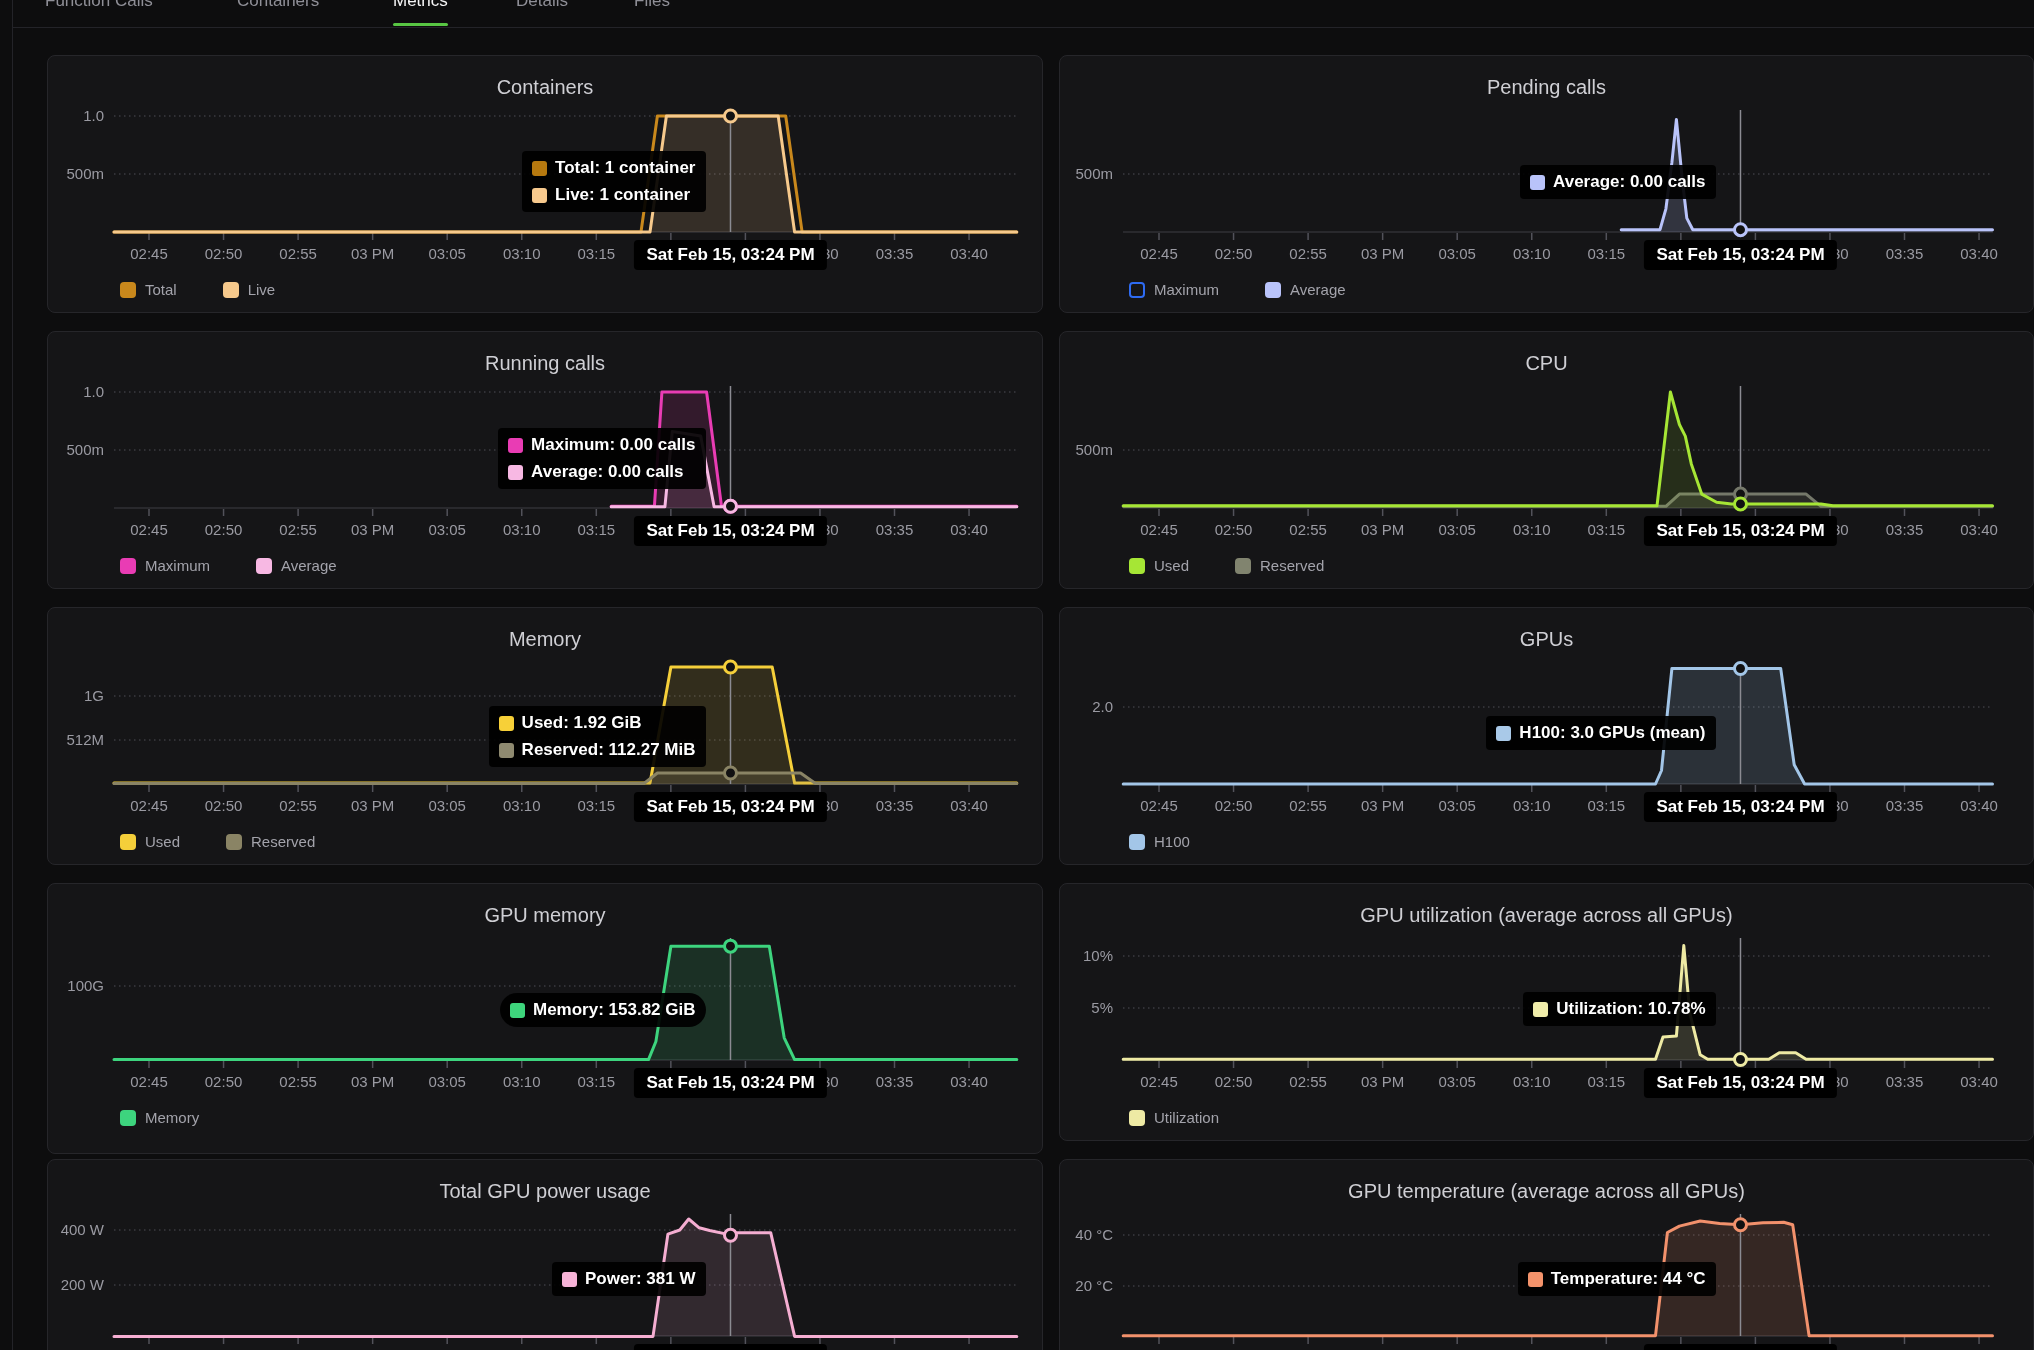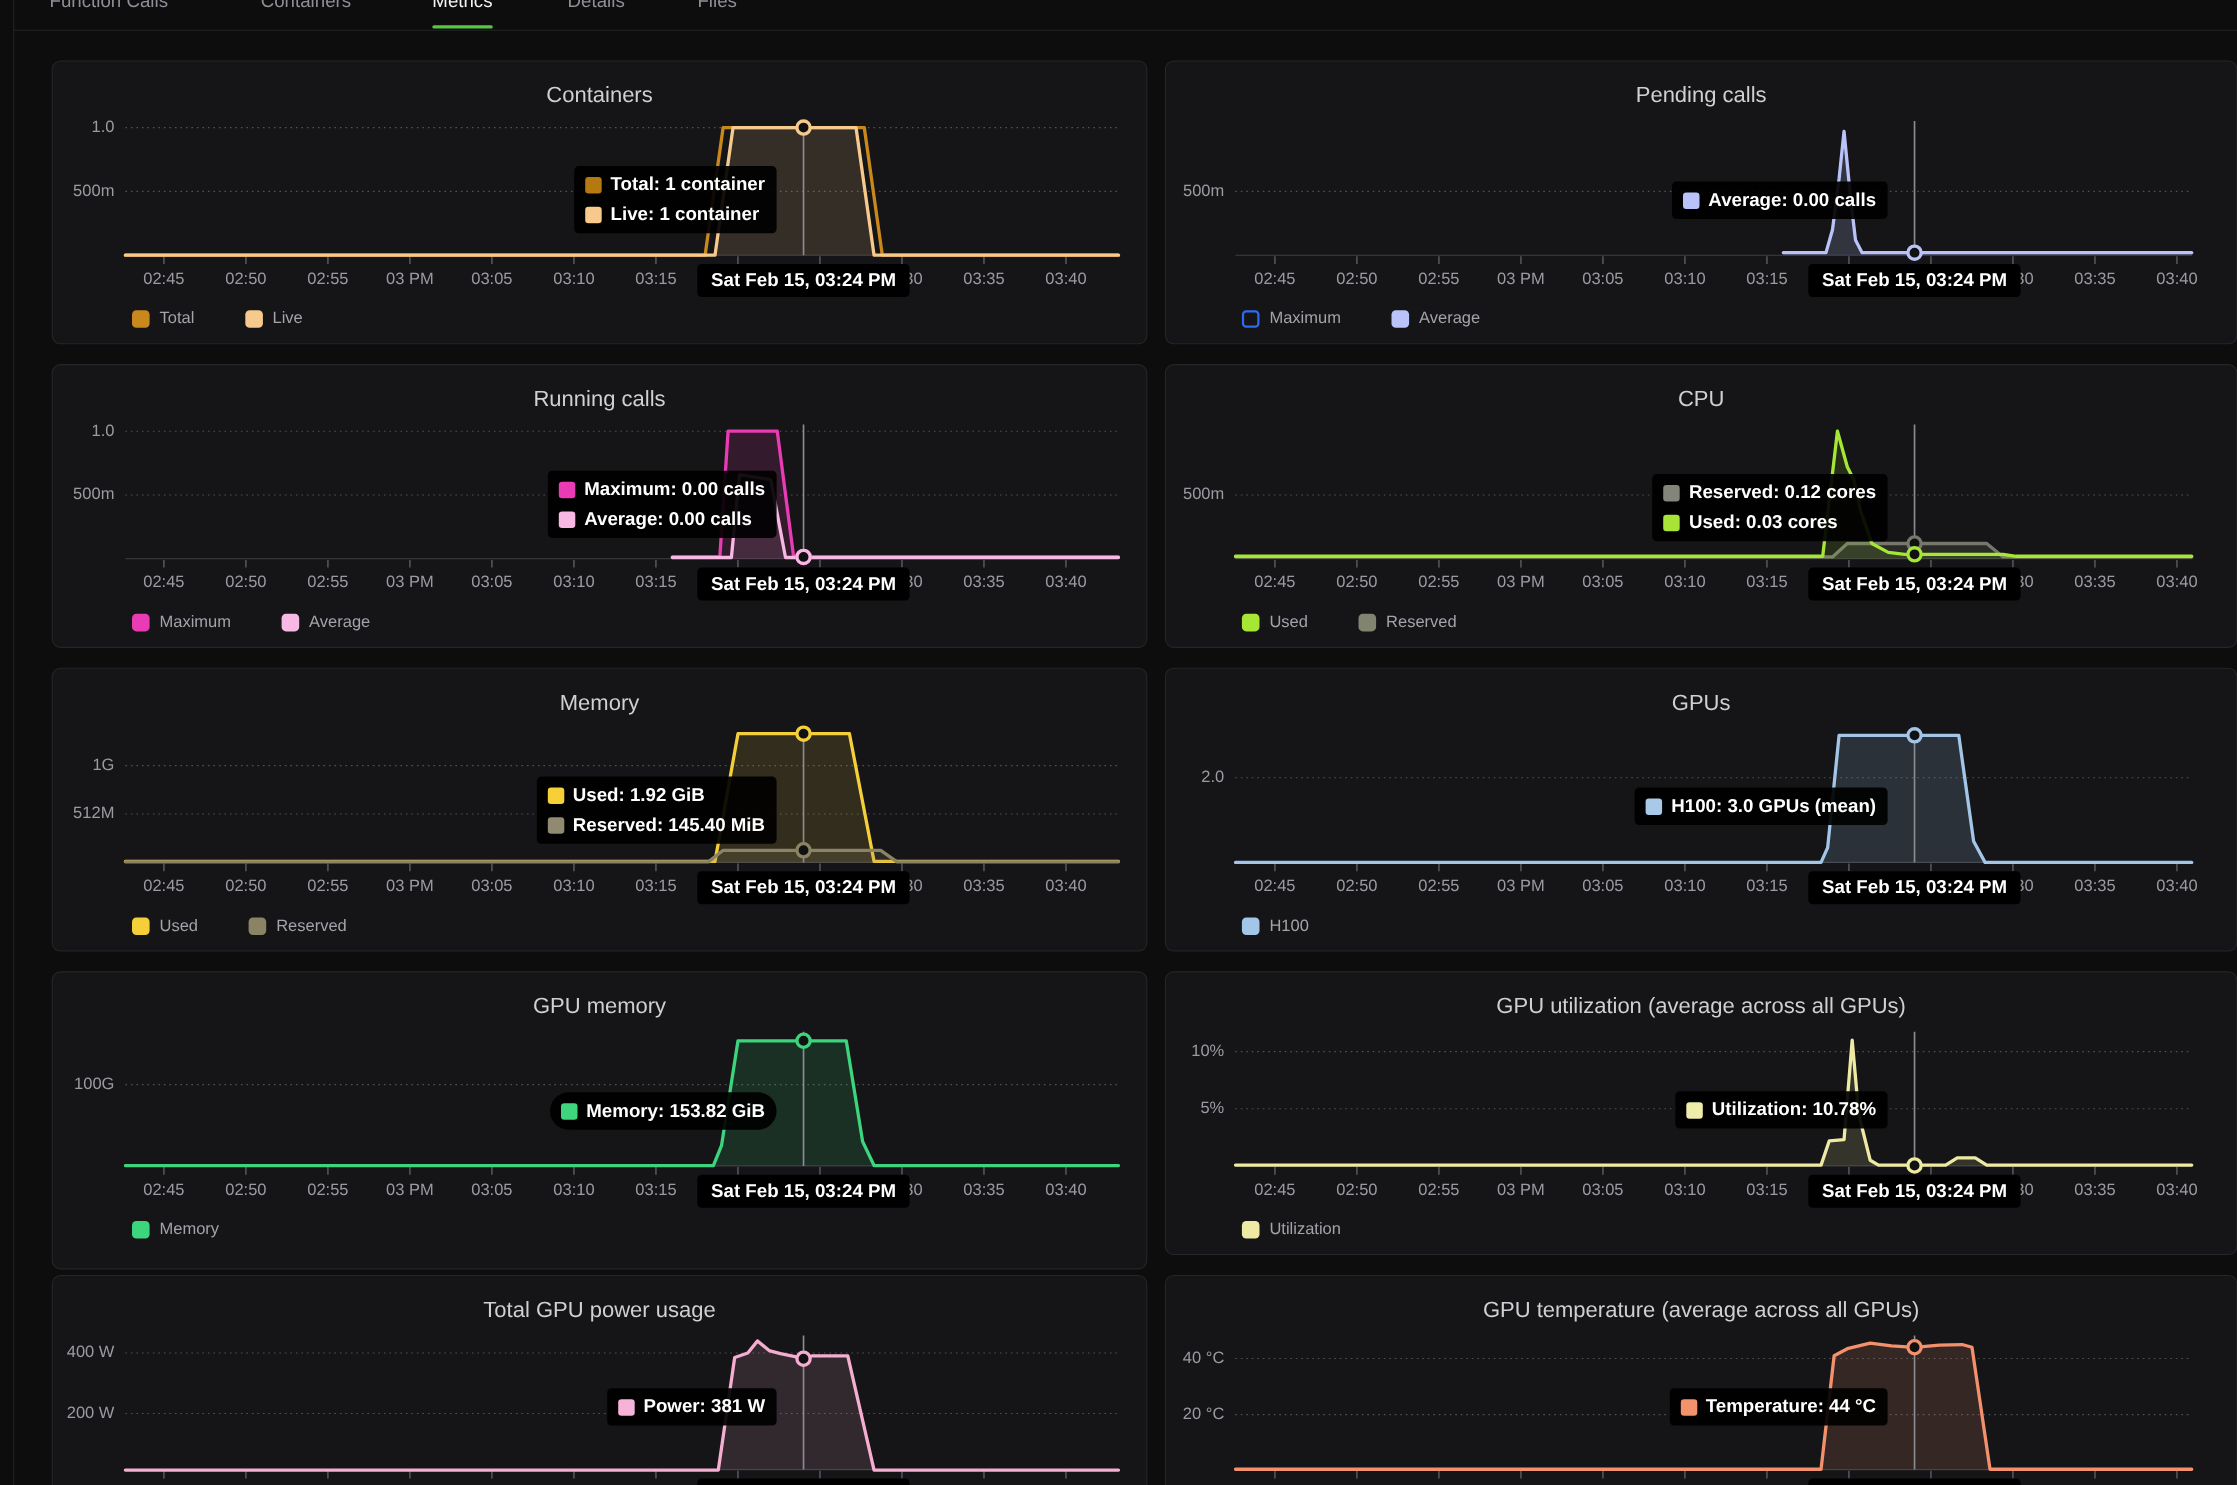--- a/index.html
+++ b/index.html
@@ -248,30 +248,20 @@
         <line x1="844.5" x2="844.5" y1="177" y2="184" stroke="#52525a" stroke-width="1.5"></line>
         <line x1="919.05" x2="919.05" y1="177" y2="184" stroke="#52525a" stroke-width="1.5"></line>
         <path d="M63.2,174.3L605.9,174.3L619.4,162.1L746.1,162.1L761.0,174.3L932.5,174.3L932.5,176L63.2,176Z" fill="#75786a" fill-opacity="0.22" stroke="none"></path>
         <polyline points="63.2,174.3 605.9,174.3 619.4,162.1 746.1,162.1 761.0,174.3 932.5,174.3" fill="none" stroke="#75786a" stroke-width="3" stroke-linejoin="round" stroke-linecap="round"></polyline>
         <path d="M63.2,173.7L597.0,173.7L610.4,60.0L619.4,92.5L625.3,104.1L631.3,131.9L641.7,162.1L656.6,170.2L671.5,171.9L761.0,171.9L772.9,173.7L932.5,173.7L932.5,176L63.2,176Z" fill="#a6e635" fill-opacity="0.12" stroke="none"></path>
         <polyline points="63.2,173.7 597.0,173.7 610.4,60.0 619.4,92.5 625.3,104.1 631.3,131.9 641.7,162.1 656.6,170.2 671.5,171.9 761.0,171.9 772.9,173.7 932.5,173.7" fill="none" stroke="#a6e635" stroke-width="3" stroke-linejoin="round" stroke-linecap="round"></polyline>
         <line x1="680.49" x2="680.49" y1="54" y2="176" stroke="#8b8b92" stroke-width="1.5"></line>
         <circle cx="680.49" cy="162.08" r="6" fill="#111112" stroke="#75786a" stroke-width="3"></circle>
         <circle cx="680.49" cy="171.94" r="6" fill="#111112" stroke="#a6e635" stroke-width="3"></circle>
       </svg>
-      <div class="vtip" style="right: 317.51px; top: 99px;">
-        <div class="vrow">
-          <span class="vswatch" style="background: rgb(131, 133, 122);"></span>
-          <span>Reserved: 0.12 cores</span>
-        </div>
-        <div class="vrow">
-          <span class="vswatch" style="background: rgb(168, 228, 55);"></span>
-          <span>Used: 0.03 cores</span>
-        </div>
-      </div>
       <div class="dtip" style="left: 680.49px;">Sat Feb 15, 03:24 PM</div>
       <div class="legend" style="left: 69px;">
         <div class="litem">
           <span class="lswatch" style="background: rgb(166, 230, 53);"></span>
           <span>Used</span>
         </div>
         <div class="litem">
           <span class="lswatch" style="background: rgb(129, 132, 111);"></span>
           <span>Reserved</span>
         </div>
@@ -317,21 +307,21 @@
         <circle cx="682.49" cy="58.959999999999994" r="6" fill="#111112" stroke="#f5cf3a" stroke-width="3"></circle>
         <circle cx="682.49" cy="165" r="6" fill="#111112" stroke="#8a8465" stroke-width="3"></circle>
       </svg>
       <div class="vtip" style="right: 336.51px; top: 98px;">
         <div class="vrow">
           <span class="vswatch" style="background: rgb(247, 208, 56);"></span>
           <span>Used: 1.92 GiB</span>
         </div>
         <div class="vrow">
           <span class="vswatch" style="background: rgb(143, 138, 112);"></span>
-          <span>Reserved: 145.40 MiB</span>
+          <span>Reserved: 112.27 MiB</span>
         </div>
       </div>
       <div class="dtip" style="left: 682.49px;">Sat Feb 15, 03:24 PM</div>
       <div class="legend" style="left: 72px;">
         <div class="litem">
           <span class="lswatch" style="background: rgb(245, 207, 58);"></span>
           <span>Used</span>
         </div>
         <div class="litem">
           <span class="lswatch" style="background: rgb(138, 132, 101);"></span>

